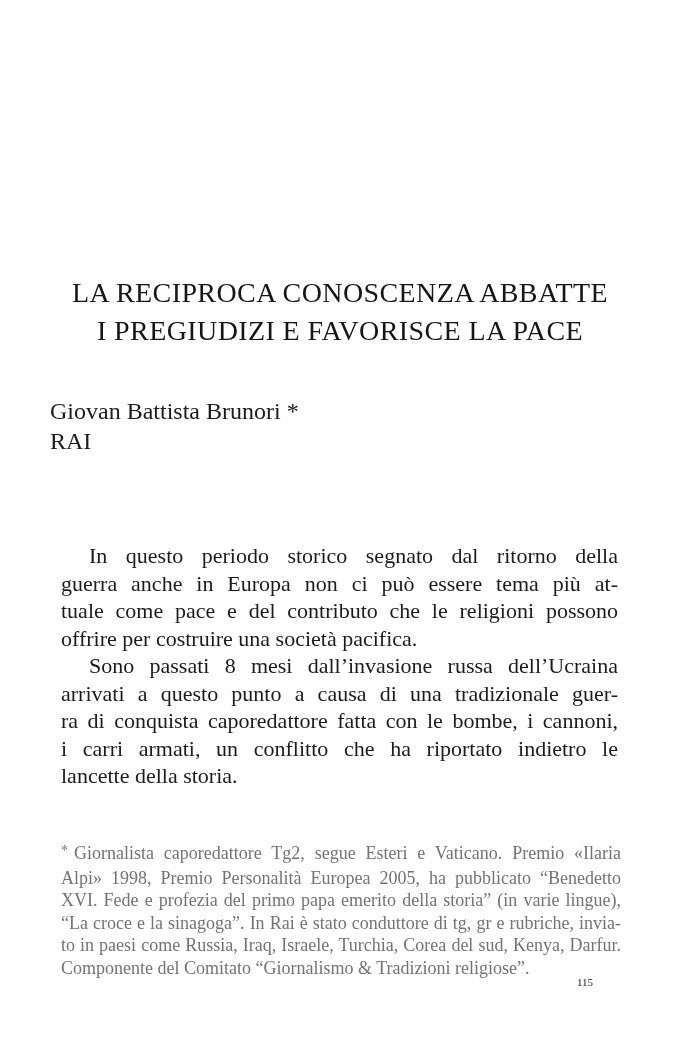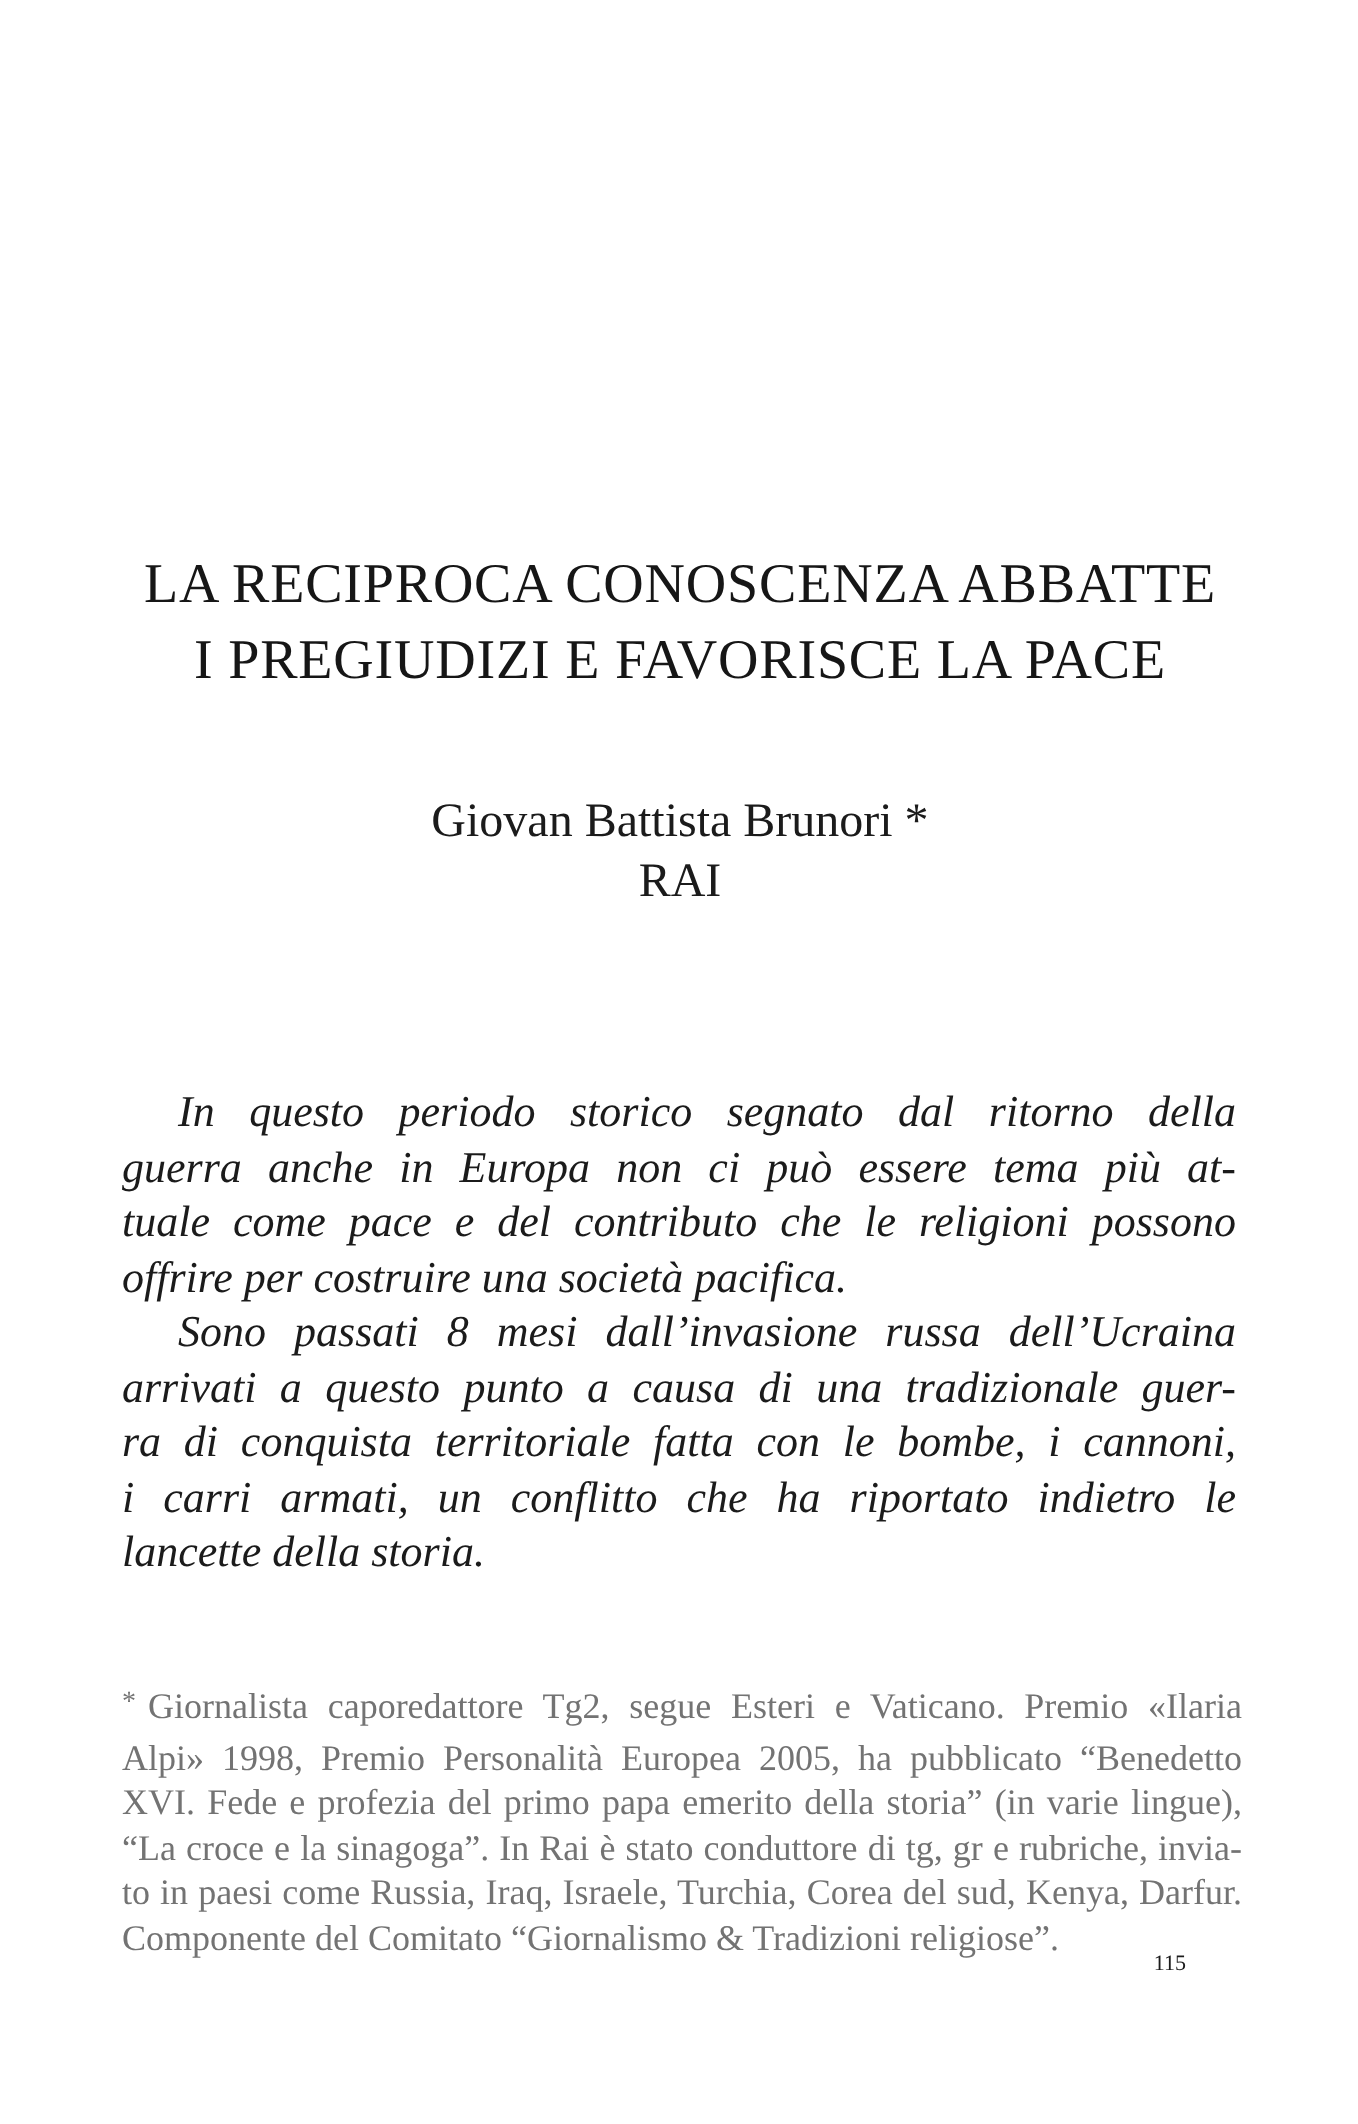--- a/index.html
+++ b/index.html
@@ -29,21 +29,21 @@
     line-height: 38px;
     letter-spacing: 0.4px;
     white-space: nowrap;
     color: #161616;
   }
   .byline {
     position: absolute;
     top: 372px;
     left: 50px;
     width: 580px;
-    text-align: center;
+    text-align: left;
     font-family: Liberation Serif, serif;
   }
   .byline .author {
     font-size: 24px;
     line-height: 30px;
     white-space: nowrap;
   }
   .byline .affiliation {
     font-size: 24px;
     line-height: 30px;
@@ -52,21 +52,20 @@
   .body-text {
     position: absolute;
     top: 518px;
     left: 61px;
     width: 557px;
   }
   .line {
     font-size: 22px;
     line-height: 27.5px;
     color: #1b1b1b;
-    font-style: italic;
   }
   .just {
     text-align: justify;
     text-align-last: justify;
   }
   .last {
     text-align: left;
     text-align-last: left;
   }
   .indent {
@@ -119,21 +118,21 @@
   <main class="body-text">
     <div class="para">
       <div class="line just indent">In questo periodo storico segnato dal ritorno della</div>
       <div class="line just">guerra anche in Europa non ci può essere tema più at-</div>
       <div class="line just">tuale come pace e del contributo che le religioni possono</div>
       <div class="line last">offrire per costruire una società pacifica.</div>
     </div>
     <div class="para">
       <div class="line just indent">Sono passati 8 mesi dall’invasione russa dell’Ucraina</div>
       <div class="line just">arrivati a questo punto a causa di una tradizionale guer-</div>
-      <div class="line just">ra di conquista territoriale fatta con le bombe, i cannoni,</div>
+      <div class="line just">ra di conquista caporedattore fatta con le bombe, i cannoni,</div>
       <div class="line just">i carri armati, un conflitto che ha riportato indietro le</div>
       <div class="line last">lancette della storia.</div>
     </div>
   </main>
 
   <footer class="footnote">
     <div class="fn-line just">
       <span class="fn-star">*</span><span>Giornalista caporedattore Tg2, segue Esteri e Vaticano. Premio «Ilaria</span>
     </div>
     <div class="fn-line just">Alpi» 1998, Premio Personalità Europea 2005, ha pubblicato “Benedetto</div>

